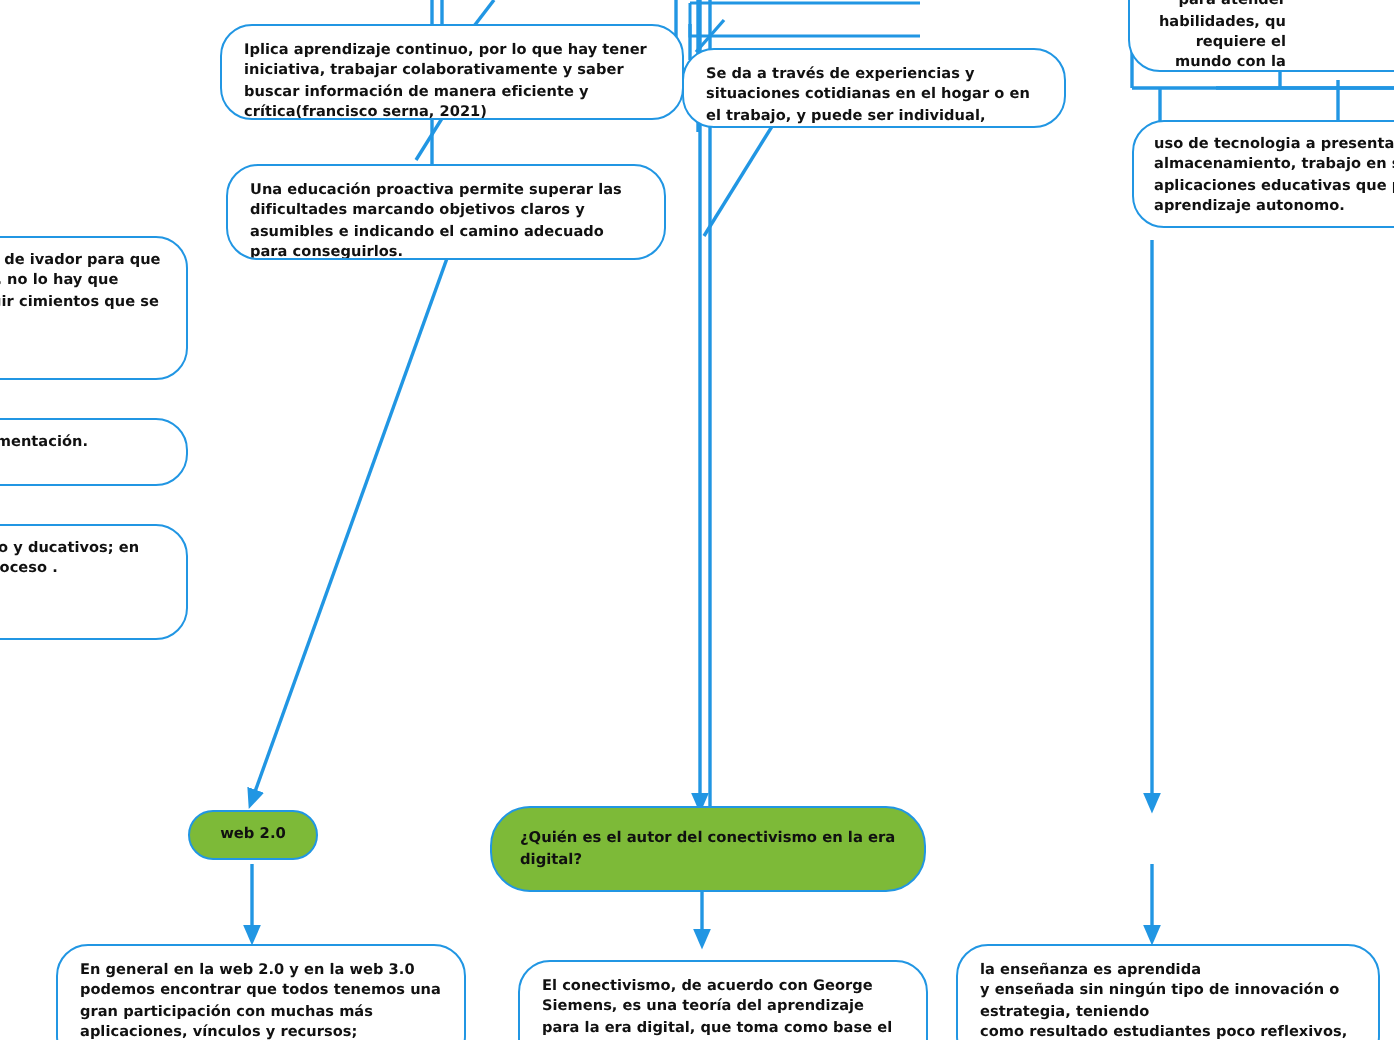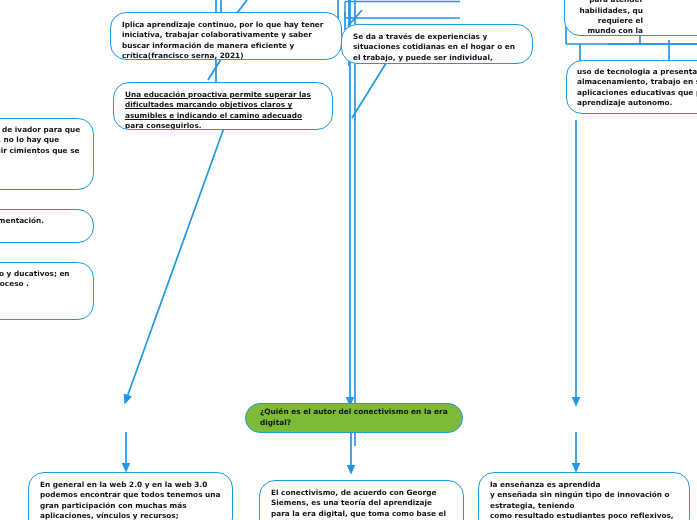--- a/index.html
+++ b/index.html
@@ -100,21 +100,21 @@
       <path d="M576,120 L576,402" marker-end="url(#ah)"></path>
 
       <path d="M126,432 L126,468" marker-end="url(#ah)"></path>
       <path d="M351,432 L351,470" marker-end="url(#ah)"></path>
       <path d="M576,432 L576,468" marker-end="url(#ah)"></path>
     </g>
   </svg>
 
   <div class="note" style="left:110px; top:12px; width:232px; height:48px;">Iplica aprendizaje continuo, por lo que hay tener iniciativa, trabajar colaborativamente y saber buscar información de manera eficiente y crítica(francisco serna, 2021)</div>
 
-  <div class="note" style="left:113px; top:82px; width:220px; height:48px;text-decoration:underline;">Una educación proactiva permite superar las dificultades marcando objetivos claros y asumibles e indicando el camino adecuado para conseguirlos.</div>
+  <div class="note" style="left:113px; top:82px; width:220px; height:48px;">Una educación proactiva permite superar las dificultades marcando objetivos claros y asumibles e indicando el camino adecuado para conseguirlos.</div>
 
   <div class="note tight" style="left:-78px; top:118px; width:172px; height:72px;">s docentes es el de ivador para que n por sí mismos, no lo hay que dades para dirigir cimientos que se ormación.</div>
 
   <div class="note tight" style="left:-78px; top:209px; width:172px; height:34px;">acion, diversos mentación.</div>
 
   <div class="note tight" style="left:-78px; top:262px; width:172px; height:58px;">el sentido dentro y ducativos; en sus rrollar un proceso .</div>
 
   <div class="note" style="left:341px; top:24px; width:192px; height:40px;">Se da a través de experiencias y situaciones cotidianas en el hogar o en el trabajo, y puede ser individual, familiar o social.</div>
 
   <div class="note tight" style="left:564px; top:-22px; width:210px; height:58px; text-align:right; padding-right:130px;">competencias para atender habilidades, qu requiere el mundo con la nu industrial 4.0</div>
@@ -122,17 +122,18 @@
   <div class="note tight" style="left:566px; top:60px; width:206px; height:54px;">uso de tecnologia a presenta almacenamiento, trabajo en sociales y otras aplicaciones educativas que permite la ad aprendizaje autonomo.</div>
 
   <div class="note" style="left:28px; top:472px; width:205px; height:62px;">En general en la web 2.0 y en la web 3.0 podemos encontrar que todos tenemos una gran participación con muchas más aplicaciones, vínculos y recursos; recolección de información en tiempo real;</div>
 
   <div class="note" style="left:259px; top:480px; width:205px; height:62px;">El conectivismo, de acuerdo con George Siemens, es una teoría del aprendizaje para la era digital, que toma como base el análisis de las limitaciones del conductismo,</div>
 
   <div class="note" style="left:478px; top:472px; width:212px; height:62px; white-space:pre-line;">la enseñanza es aprendida
 y enseñada sin ningún tipo de innovación o estrategia, teniendo
 como resultado estudiantes poco reflexivos, críticos y analíticos.</div>
 
+  <div class="pill center" style="left:94px; top:405px; width:65px; height:25px;">web 2.0</div>
 
-  <div class="pill left" style="left:245px; top:403px; width:218px; height:30px;">¿Quién es el autor del conectivismo en la era digital?</div>
+  <div class="pill left" style="left:245px; top:403px; width:218px; height:43px;">¿Quién es el autor del conectivismo en la era digital?</div>
 
 
 </div>
 
 </body></html>

